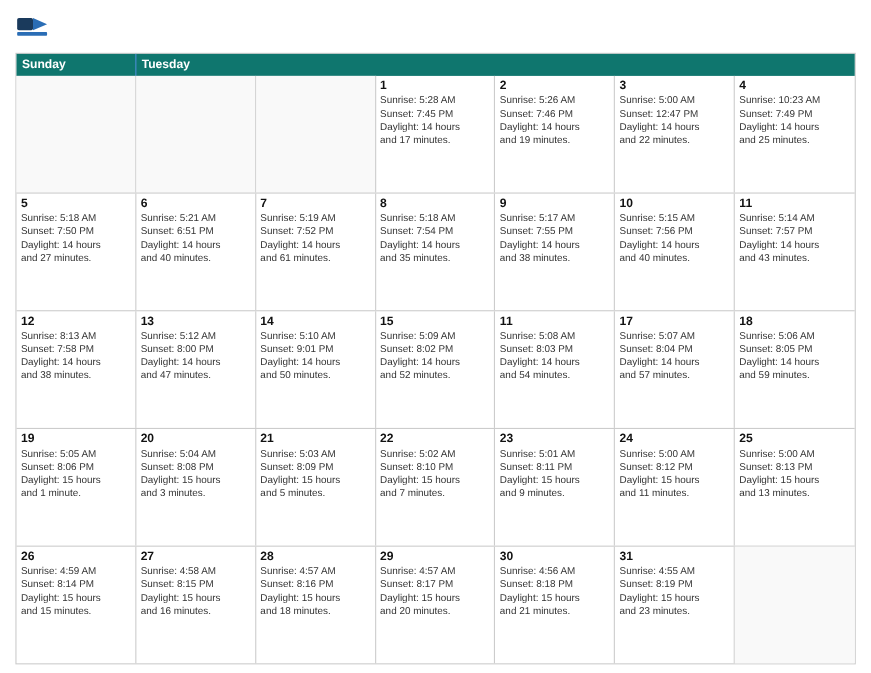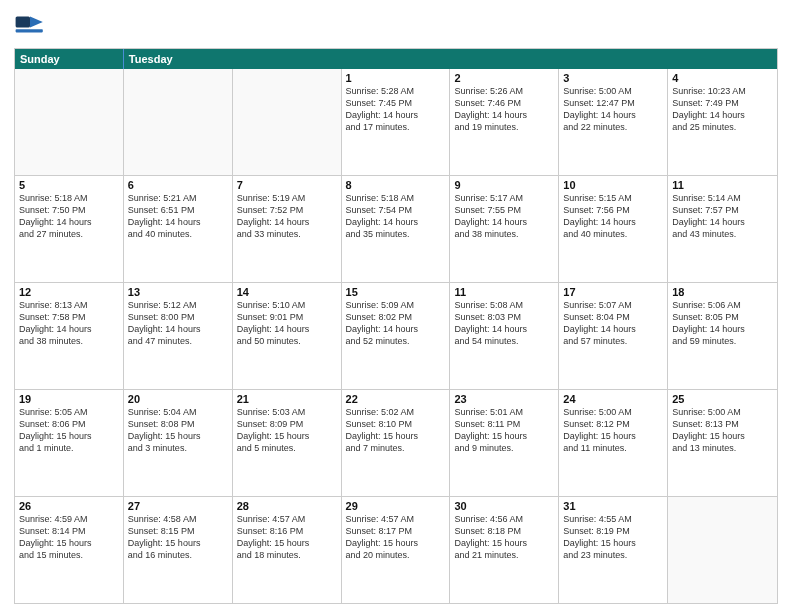--- a/index.html
+++ b/index.html
@@ -180,21 +180,21 @@
             <div class="cell-line">Sunrise: 5:21 AM</div>
             <div class="cell-line">Sunset: 6:51 PM</div>
             <div class="cell-line">Daylight: 14 hours</div>
             <div class="cell-line">and 40 minutes.</div>
           </div>
           <div class="cal-cell">
             <div class="day-num">7</div>
             <div class="cell-line">Sunrise: 5:19 AM</div>
             <div class="cell-line">Sunset: 7:52 PM</div>
             <div class="cell-line">Daylight: 14 hours</div>
-            <div class="cell-line">and 33 minutes.</div>
+            <div class="cell-line">and 61 minutes.</div>
           </div>
           <div class="cal-cell">
             <div class="day-num">8</div>
             <div class="cell-line">Sunrise: 5:18 AM</div>
             <div class="cell-line">Sunset: 7:54 PM</div>
             <div class="cell-line">Daylight: 14 hours</div>
             <div class="cell-line">and 35 minutes.</div>
           </div>
           <div class="cal-cell">
             <div class="day-num">9</div>

